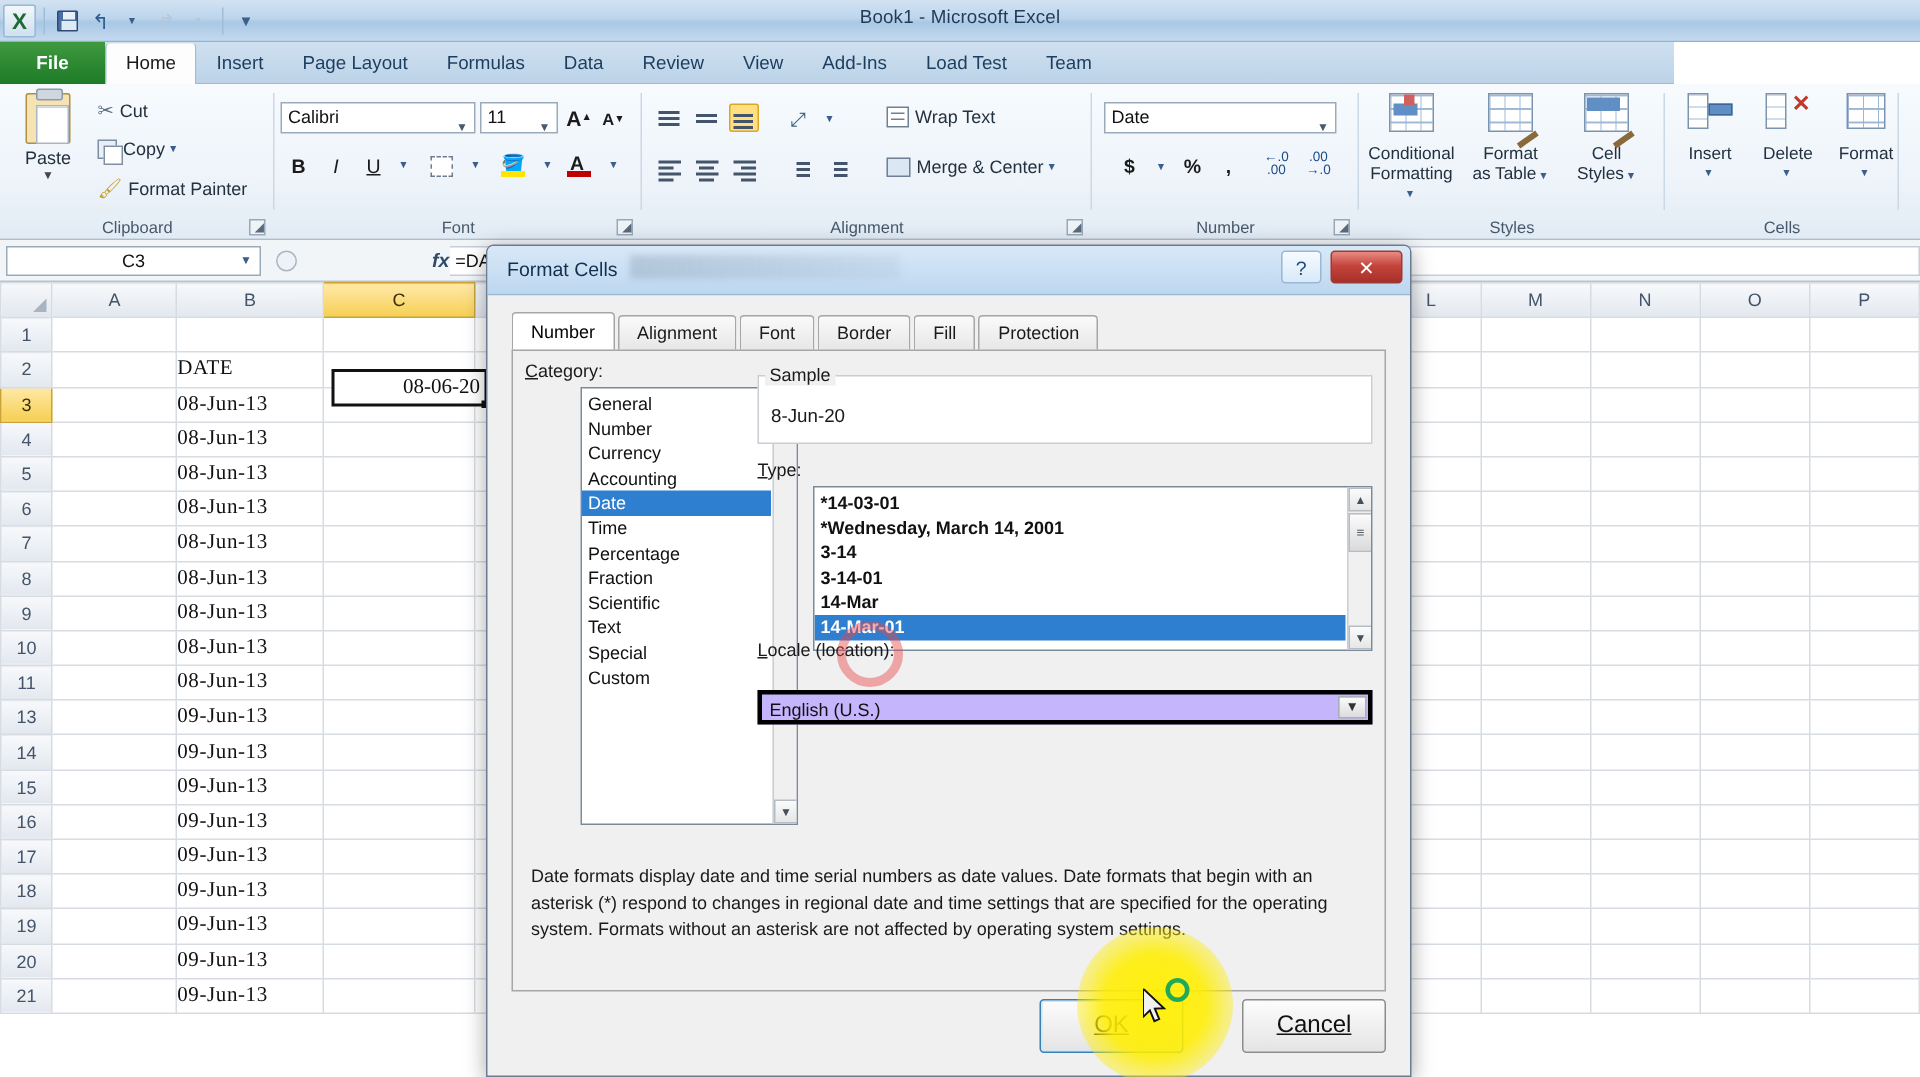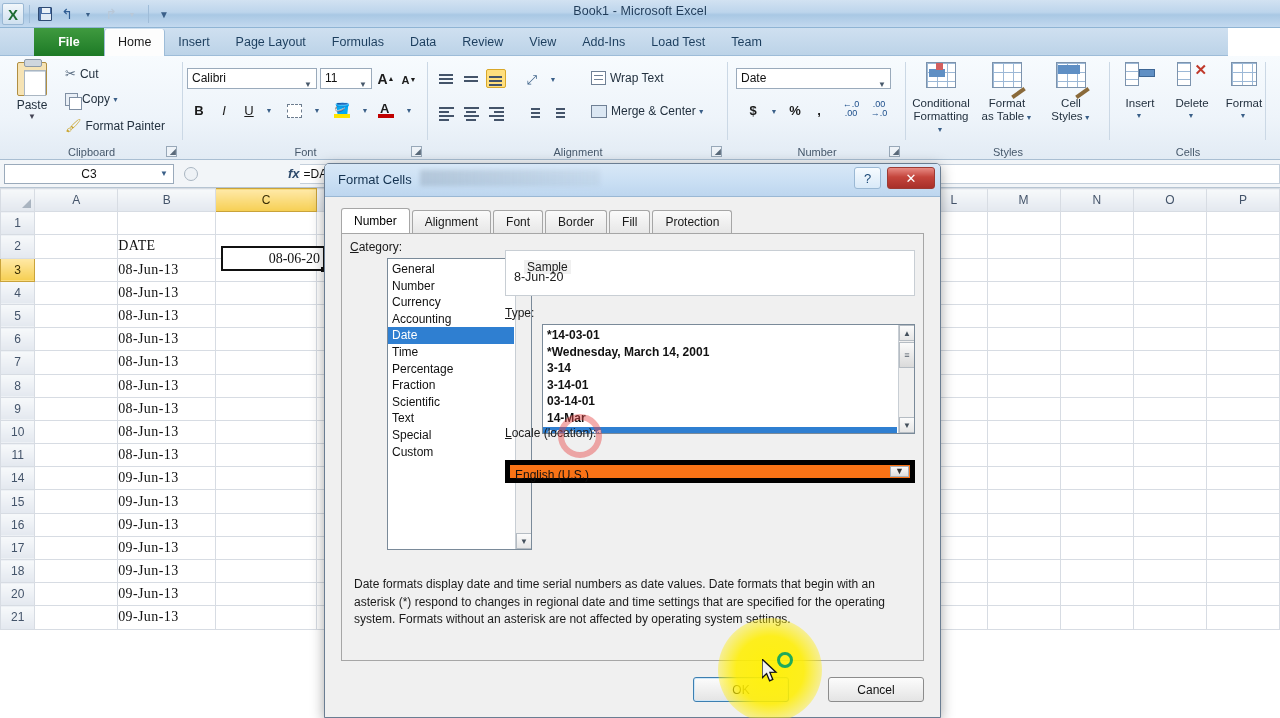--- a/index.html
+++ b/index.html
@@ -37,24 +37,23 @@
   .caret-sm { font-size: 7px; color:#3a5f88; margin-left:-2px; }
   .caret-sm.dim { color:#b9c8d8; }
   .ico-cust { font-size: 10px; color:#3a5f88; }
   .win-title {
     position:absolute; left:0; right:0; top:4px; text-align:center;
     font-size: 12.5px; color:#1f3b58; letter-spacing:.1px;
   }
 
   
   .tabbar {
-    position: absolute; left:0; top:28px; width:1228px; height:28px;
+    position: absolute; left:0; top:28px; width:1116px; height:28px;
     background: linear-gradient(180deg,#cfe0f0,#bcd3e8);
     border-bottom: 1px solid #9dbcd8;
-    padding-left: 34px;
   }
   .tab {
     position:relative; float:left; height:28px; padding:0 13px; line-height:28px;
     font-size:12.5px; color:#1c3e5e; cursor:default;
   }
   .tab.file {
     background: linear-gradient(180deg,#3f9a3f,#1d7a26);
     color:#fff; font-weight:bold; width:70px; padding:0; text-align:center;
   }
   .tab.active {
@@ -250,36 +249,36 @@
   .sbar .ar { position:absolute; left:0; width:16px; height:16px; background:linear-gradient(180deg,#fbfbfb,#e6e6e6);
     border:1px solid #b5bcc3; display:flex; align-items:center; justify-content:center; font-size:8px; color:#44505c; }
   .sbar .ar.up { top:0; } .sbar .ar.dn { bottom:0; }
   .sbar .thumb { position:absolute; left:0; width:16px; background:linear-gradient(180deg,#fbfbfb,#dadada);
     border:1px solid #b5bcc3; display:flex; align-items:center; justify-content:center; font-size:9px; color:#55606b;}
 
   .groupbox { position:absolute; border:1px solid #c8ced4; background:#fff; }
   .gb-legend { position:absolute; background:#f0f0f0; padding:0 3px; font-size:12px; color:#1a1a1a; }
 
   .combo {
-    position:absolute; background:#f97316; border:5px solid #000000; font-size:12px; color:#111;
+    position:absolute; background:#c4b5fd; border:3px solid #000000; font-size:12px; color:#111;
     line-height:21px; padding-left:5px;
   }
   .combo .arrow {
     position:absolute; right:1px; top:1px; width:19px; bottom:1px;
     background:linear-gradient(180deg,#fbfbfb,#dcdcdc); border:1px solid #a8b0b8;
     display:flex; align-items:center; justify-content:center; font-size:9px; color:#333;
   }
   .descbox {
     position:absolute; left:8px; right:8px; bottom:8px; height:82px; background:#f0f0f0;
     font-size:12px; color:#1a1a1a; line-height:17.5px; padding:6px 4px;
   }
   .dbtn {
-    position:absolute; width:96px; height:25px; border:1px solid #8c8c8c;
+    position:absolute; width:96px; height:36px; border:1px solid #8c8c8c;
     background:linear-gradient(180deg,#fcfcfc,#e4e4e4); border-radius:3px;
-    font-size:12px; color:#111; display:flex; align-items:center; justify-content:center;
+    font-size:16px; color:#111; display:flex; align-items:center; justify-content:center;text-decoration:underline;
   }
   .dbtn.default { border:1px solid #3c7fb1; box-shadow: inset 0 0 0 1px #cfe6f7; }
 
   
   .click-ring {
     position:absolute; border-radius:50%; border:6px solid rgba(230,70,70,.45);
     pointer-events:none;
   }
   .yellow-spot {
     position:absolute; border-radius:50%; pointer-events:none;
@@ -740,20 +739,32 @@
             <td class="cell dates">08-Jun-13</td>
             <td class="cell right"></td>
             <td class="cell"></td>
             <td class="cell"></td>
             <td class="cell"></td>
             <td class="cell"></td>
             <td class="cell"></td>
             <td class="cell"></td>
           </tr>
           <tr>
+            <td class="rowh">13</td>
+            <td class="cell"></td>
+            <td class="cell dates">09-Jun-13</td>
+            <td class="cell right"></td>
+            <td class="cell"></td>
+            <td class="cell"></td>
+            <td class="cell"></td>
+            <td class="cell"></td>
+            <td class="cell"></td>
+            <td class="cell"></td>
+          </tr>
+          <tr>
             <td class="rowh">14</td>
             <td class="cell"></td>
             <td class="cell dates">09-Jun-13</td>
             <td class="cell right"></td>
             <td class="cell"></td>
             <td class="cell"></td>
             <td class="cell"></td>
             <td class="cell"></td>
             <td class="cell"></td>
             <td class="cell"></td>
@@ -789,20 +800,32 @@
             <td class="cell right"></td>
             <td class="cell"></td>
             <td class="cell"></td>
             <td class="cell"></td>
             <td class="cell"></td>
             <td class="cell"></td>
             <td class="cell"></td>
           </tr>
           <tr>
             <td class="rowh">18</td>
+            <td class="cell"></td>
+            <td class="cell dates">09-Jun-13</td>
+            <td class="cell right"></td>
+            <td class="cell"></td>
+            <td class="cell"></td>
+            <td class="cell"></td>
+            <td class="cell"></td>
+            <td class="cell"></td>
+            <td class="cell"></td>
+          </tr>
+          <tr>
+            <td class="rowh">19</td>
             <td class="cell"></td>
             <td class="cell dates">09-Jun-13</td>
             <td class="cell right"></td>
             <td class="cell"></td>
             <td class="cell"></td>
             <td class="cell"></td>
             <td class="cell"></td>
             <td class="cell"></td>
             <td class="cell"></td>
           </tr>
@@ -877,33 +900,32 @@
               <div class="it">Special</div>
               <div class="it">Custom</div>
             </div>
           <div class="sbar">
             <div class="ar up">▲</div>
             <div class="ar dn">▼</div>
           </div>
         </div>
 
         <div class="groupbox" style="left:163px; top:16px; right:8px; height:46px;"></div>
-        <div class="gb-legend" style="left:168px; top:26px;margin-left:14px;">Sample</div>
+        <div class="gb-legend" style="left:168px; top:9px;">Sample</div>
         <div class="lbl" style="left:172px; top:36px; font-size:12.5px;">8-Jun-20</div>
 
         <div class="lbl" style="left:163px; top:72px;">
           <u>T</u><span id="typelbl">ype:</span>
         </div>
         <div class="listbox" style="left:163px; top:90px; right:8px; height:110px;">
           <div id="typelist" style="position:absolute; left:0; top:2px; right:17px;font-weight:bold;">
               <div class="it">*14-03-01</div>
               <div class="it">*Wednesday, March 14, 2001</div>
               <div class="it">3-14</div>
               <div class="it">3-14-01</div>
-              <div class="it">03-14-01</div>
               <div class="it">14-Mar</div>
               <div class="it sel">14-Mar-01</div>
             </div>
           <div class="sbar">
             <div class="ar up">▲</div>
             <div class="thumb" style="top:17px; height:26px;">≡</div>
             <div class="ar dn">▼</div>
           </div>
         </div>
 

